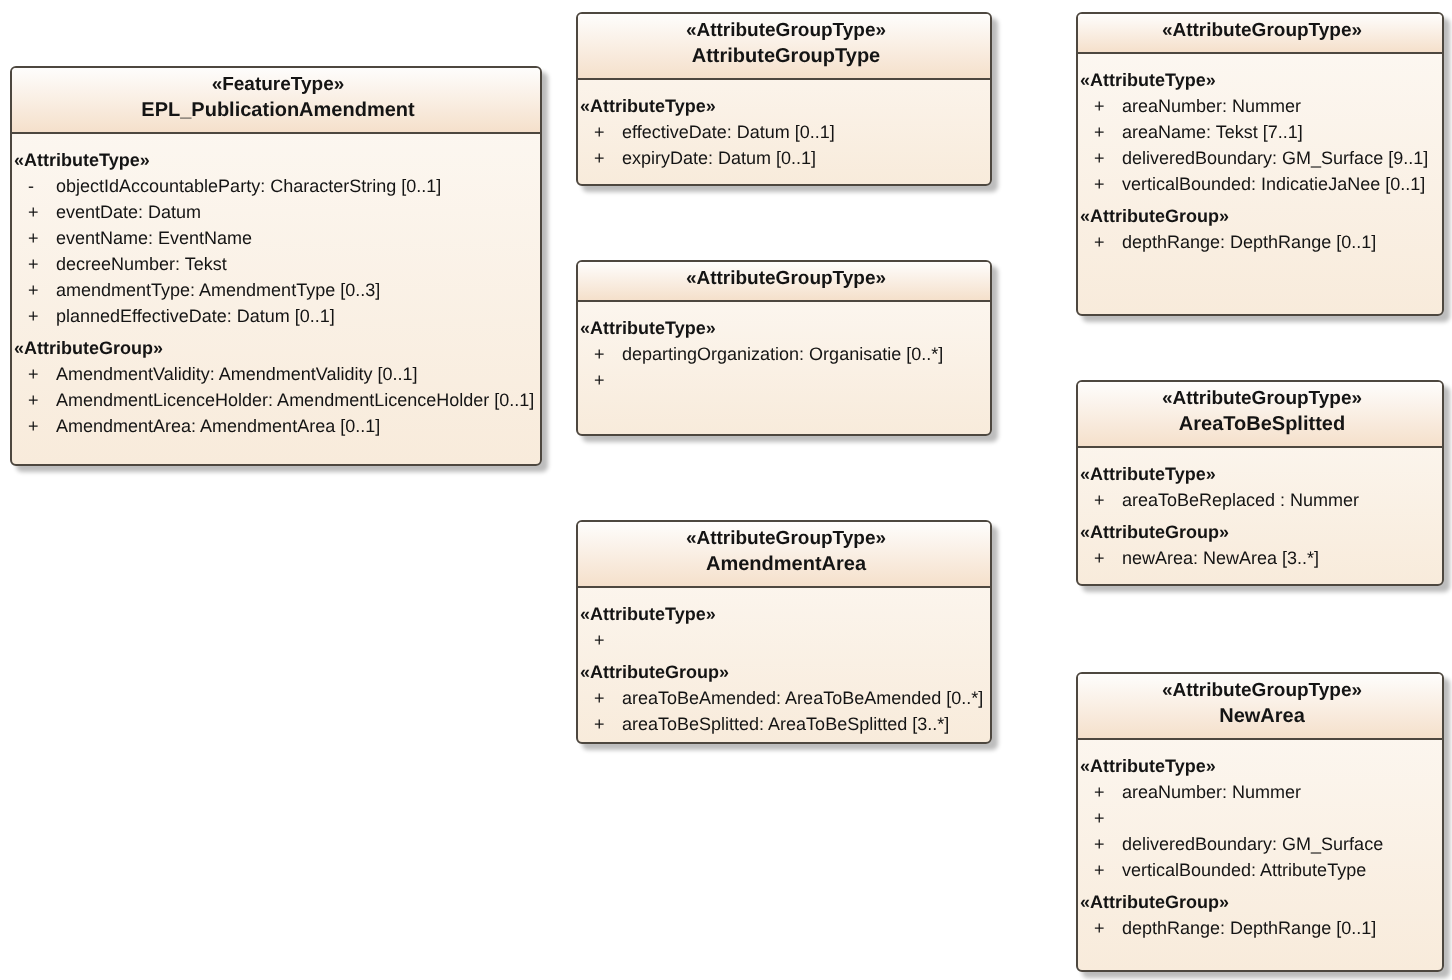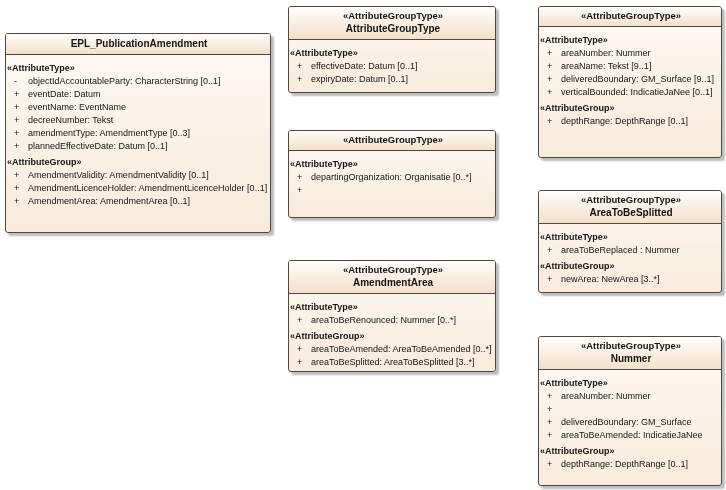--- a/index.html
+++ b/index.html
@@ -78,20 +78,21 @@
   .box-areatobeamended        { left: 538px; top: 6px;   width: 184px; height: 152px; }
   .box-areatobesplitted       { left: 538px; top: 190px; width: 184px; height: 103px; }
   .box-newarea                { left: 538px; top: 336px; width: 184px; height: 150px; }
 </style>
 </head>
 <body>
 
 <div id="canvas">
     <div class="uml-class box-epl">
       <div class="uml-header">
+        <div class="uml-stereotype">«FeatureType»</div>
         <div class="uml-name">EPL_PublicationAmendment</div>
       </div>
       <div class="uml-body">
         <div class="uml-section-label">«AttributeType»</div>
         <div class="uml-row">
           <span class="uml-vis">-</span>
           <span class="uml-text">objectIdAccountableParty: CharacterString [0..1]</span>
         </div>
         <div class="uml-row">
           <span class="uml-vis">+</span>
@@ -162,21 +163,20 @@
     </div>
     <div class="uml-class box-amendmentarea">
       <div class="uml-header">
         <div class="uml-stereotype">«AttributeGroupType»</div>
         <div class="uml-name">AmendmentArea</div>
       </div>
       <div class="uml-body">
         <div class="uml-section-label">«AttributeType»</div>
         <div class="uml-row">
           <span class="uml-vis">+</span>
-          <span class="uml-text">areaToBeRenounced: Nummer [0..*]</span>
         </div>
         <div class="uml-section-label">«AttributeGroup»</div>
         <div class="uml-row">
           <span class="uml-vis">+</span>
           <span class="uml-text">areaToBeAmended: AreaToBeAmended [0..*]</span>
         </div>
         <div class="uml-row">
           <span class="uml-vis">+</span>
           <span class="uml-text">areaToBeSplitted: AreaToBeSplitted [3..*]</span>
         </div>
@@ -187,21 +187,21 @@
         <div class="uml-stereotype">«AttributeGroupType»</div>
       </div>
       <div class="uml-body">
         <div class="uml-section-label">«AttributeType»</div>
         <div class="uml-row">
           <span class="uml-vis">+</span>
           <span class="uml-text">areaNumber: Nummer</span>
         </div>
         <div class="uml-row">
           <span class="uml-vis">+</span>
-          <span class="uml-text">areaName: Tekst [9..1]</span>
+          <span class="uml-text">areaName: Tekst [7..1]</span>
         </div>
         <div class="uml-row">
           <span class="uml-vis">+</span>
           <span class="uml-text">deliveredBoundary: GM_Surface [9..1]</span>
         </div>
         <div class="uml-row">
           <span class="uml-vis">+</span>
           <span class="uml-text">verticalBounded: IndicatieJaNee [0..1]</span>
         </div>
         <div class="uml-section-label">«AttributeGroup»</div>
@@ -225,38 +225,38 @@
         <div class="uml-section-label">«AttributeGroup»</div>
         <div class="uml-row">
           <span class="uml-vis">+</span>
           <span class="uml-text">newArea: NewArea [3..*]</span>
         </div>
       </div>
     </div>
     <div class="uml-class box-newarea">
       <div class="uml-header">
         <div class="uml-stereotype">«AttributeGroupType»</div>
-        <div class="uml-name">Nummer</div>
+        <div class="uml-name">NewArea</div>
       </div>
       <div class="uml-body">
         <div class="uml-section-label">«AttributeType»</div>
         <div class="uml-row">
           <span class="uml-vis">+</span>
           <span class="uml-text">areaNumber: Nummer</span>
         </div>
         <div class="uml-row">
           <span class="uml-vis">+</span>
         </div>
         <div class="uml-row">
           <span class="uml-vis">+</span>
           <span class="uml-text">deliveredBoundary: GM_Surface</span>
         </div>
         <div class="uml-row">
           <span class="uml-vis">+</span>
-          <span class="uml-text">areaToBeAmended: IndicatieJaNee</span>
+          <span class="uml-text">verticalBounded: AttributeType</span>
         </div>
         <div class="uml-section-label">«AttributeGroup»</div>
         <div class="uml-row">
           <span class="uml-vis">+</span>
           <span class="uml-text">depthRange: DepthRange [0..1]</span>
         </div>
       </div>
     </div>
   </div>
 

